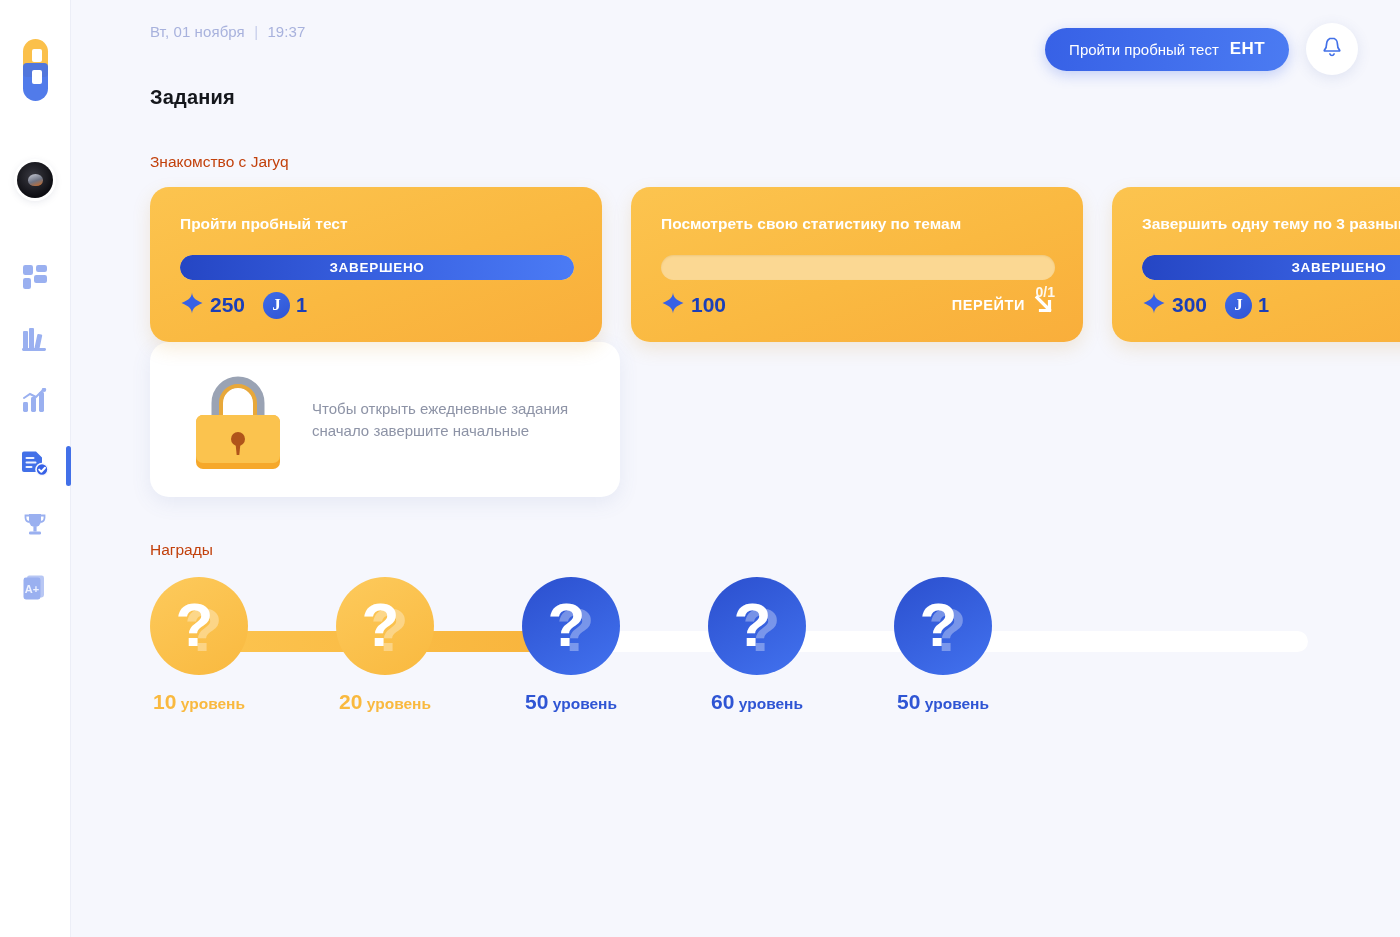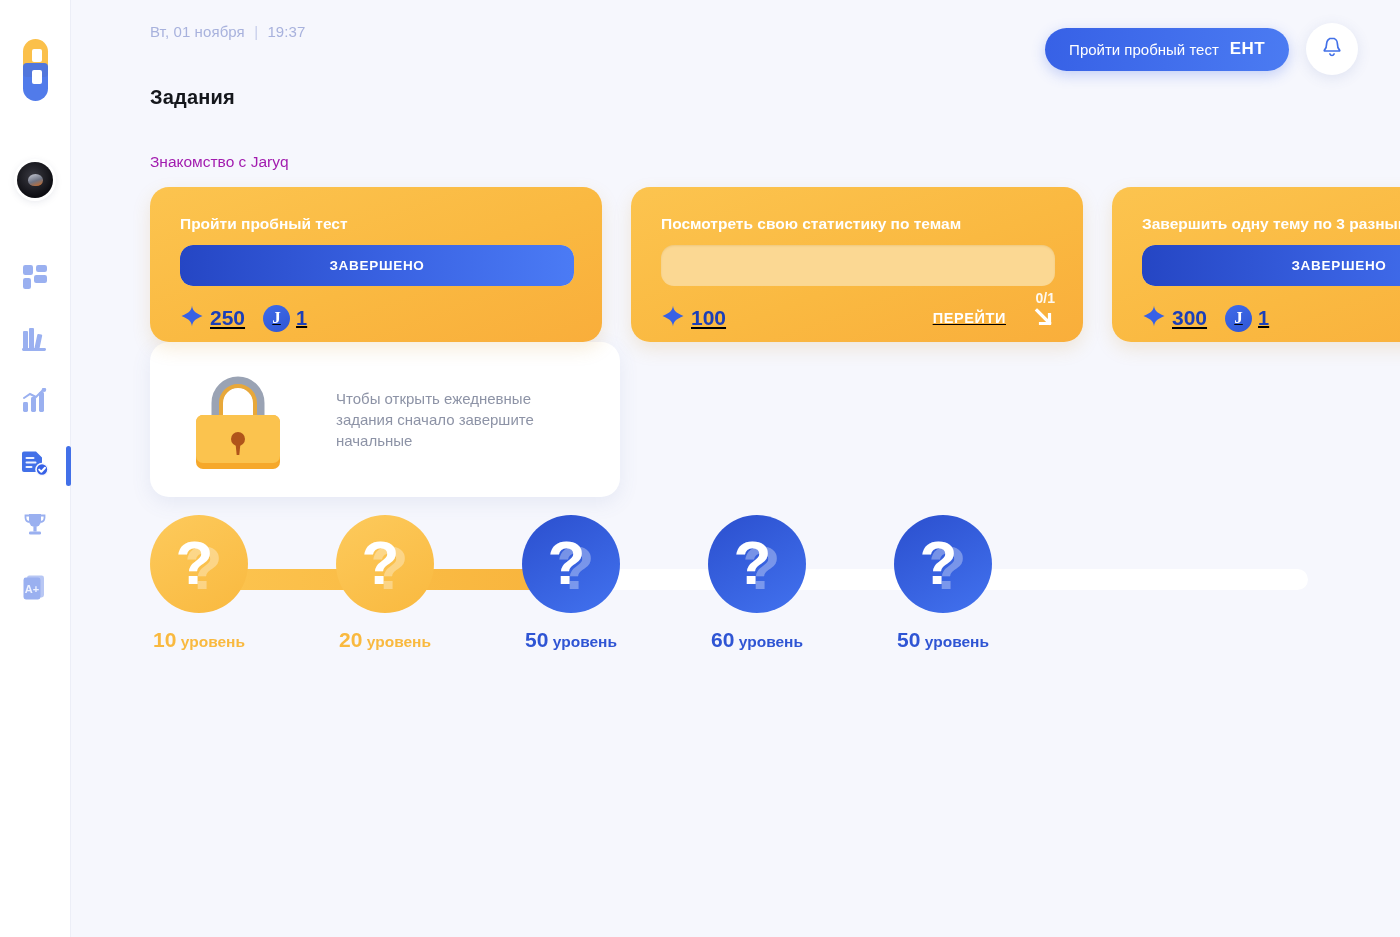--- a/index.html
+++ b/index.html
@@ -85,80 +85,80 @@
     display: flex; align-items: center; justify-content: center; cursor: pointer;
     box-shadow: 0 3px 14px rgba(70,90,160,.13);
   }
 
   .page-title {
     font-size: 20px; font-weight: bold; color: #15171c;
     margin-top: 12px; letter-spacing: .2px;
   }
 
   .section-label {
-    font-size: 15.5px; color: #a21caf; margin-top: 44px; margin-bottom: 16px;
+    font-size: 15.5px; color: #c2410c; margin-top: 44px; margin-bottom: 16px;
   }
 
   
   .quest-row { display: flex; gap: 29px; }
   .quest-card {
     width: 452px; flex: 0 0 452px; height: 155px;
     background: linear-gradient(160deg,#fcc44f 0%, #fab941 55%, #f9ae3b 100%);
     border-radius: 19px; padding: 28px 28px 0 30px;
     box-shadow: 0 7px 18px rgba(205,150,40,.17);
     position: relative;
   }
   .quest-title {
     color: #fff; font-size: 15.5px; font-weight: bold;
     white-space: nowrap; overflow: hidden;
   }
   .progress-track {
-    margin-top: 12px; height: 41px; border-radius: 13px;
+    margin-top: 22px; height: 25px; border-radius: 13px;
     background: #fbd893; position: relative; overflow: hidden;
     box-shadow: inset 0 1px 2px rgba(180,130,30,.18);
   }
   .progress-fill {
     position: absolute; left: 0; top: 0; bottom: 0;
     background: linear-gradient(90deg,#2546c4 0%, #3a63e3 55%, #4b7bf5 100%);
     border-radius: 13px;
     display: flex; align-items: center; justify-content: center;
   }
   .progress-fill span {
     color: #fff; font-size: 13.5px; font-weight: bold; letter-spacing: .7px;
   }
   .progress-count {
     margin-top: 4px; text-align: right; color: #fff;
     font-size: 14px; font-weight: bold; opacity: .92;
   }
   .quest-footer {
-    position: absolute; left: 30px; right: 28px; bottom: 10px;
-    display: flex; align-items: center; justify-content: space-between; text-decoration: underline;
+    position: absolute; left: 30px; right: 28px; bottom: 23px;
+    display: flex; align-items: center; justify-content: space-between;
   }
   .rewards-inline { display: flex; align-items: center; gap: 18px; }
   .reward-chip { display: flex; align-items: center; gap: 6px; }
   .reward-chip .val { font-size: 21px; font-weight: bold; color: #1b3fb8; }
   .coin {
     width: 27px; height: 27px; border-radius: 50%;
     background: linear-gradient(150deg,#3f6ce9 0%, #2f55d4 100%);
     color: #fff; font-size: 17px; font-weight: bold;
     display: flex; align-items: center; justify-content: center;
     font-family: "Liberation Serif", serif;
   }
   .coin-count { font-size: 20px; font-weight: bold; color: #1b3fb8; }
   .goto {
-    display: flex; align-items: center; gap: 25px;
+    display: flex; align-items: center; gap: 6px;
     color: #fff; font-size: 14.5px; font-weight: bold; letter-spacing: .6px;
     cursor: pointer;
   }
 
   
   .daily-card {
     width: 470px; height: 155px; background: #fff; border-radius: 19px;
     box-shadow: 0 6px 20px rgba(90,110,170,.10);
-    display: flex; align-items: center; padding: 0 28px 0 34px; gap: 44px;
+    display: flex; align-items: center; padding: 0 28px 0 34px; gap: 20px;
   }
   .lock { width: 108px; height: 106px; flex: 0 0 108px; position: relative; }
   .daily-text { font-size: 15px; color: #8d93a6; line-height: 1.42; }
 
   
   .rewards-wrap { position: relative; margin-top: 18px; height: 175px; }
   .track {
     position: absolute; left: 58px; top: 54px; width: 1100px; height: 21px;
     background: #ffffff; border-radius: 11px;
   }
@@ -402,20 +402,21 @@
           <path d="M37 52V36a17 17 0 0 1 34 0v16" fill="none" stroke="#e8a83a" stroke-width="4"></path>
           <rect x="12" y="48" width="84" height="54" rx="7" fill="#f6a82a"></rect>
           <rect x="12" y="48" width="84" height="48" rx="7" fill="#fbc34e"></rect>
           <circle cx="54" cy="72" r="7" fill="#b0541a"></circle>
           <path d="M51.5 76h5l-1.2 12h-2.6z" fill="#b0541a"></path>
         </svg>
       </div>
       <div class="daily-text">Чтобы открыть ежедневные задания сначало завершите начальные</div>
     </div>
 
+    <div class="section-label">Награды</div>
 
     <div class="rewards-wrap">
       <div class="track">
         <div class="track-fill" id="trackFill" style="width: 350px;"></div>
       </div>
       <div class="nodes">
 
         <div class="node gold">
           <div class="bubble">
             <span class="qmark-shadow">?</span>

